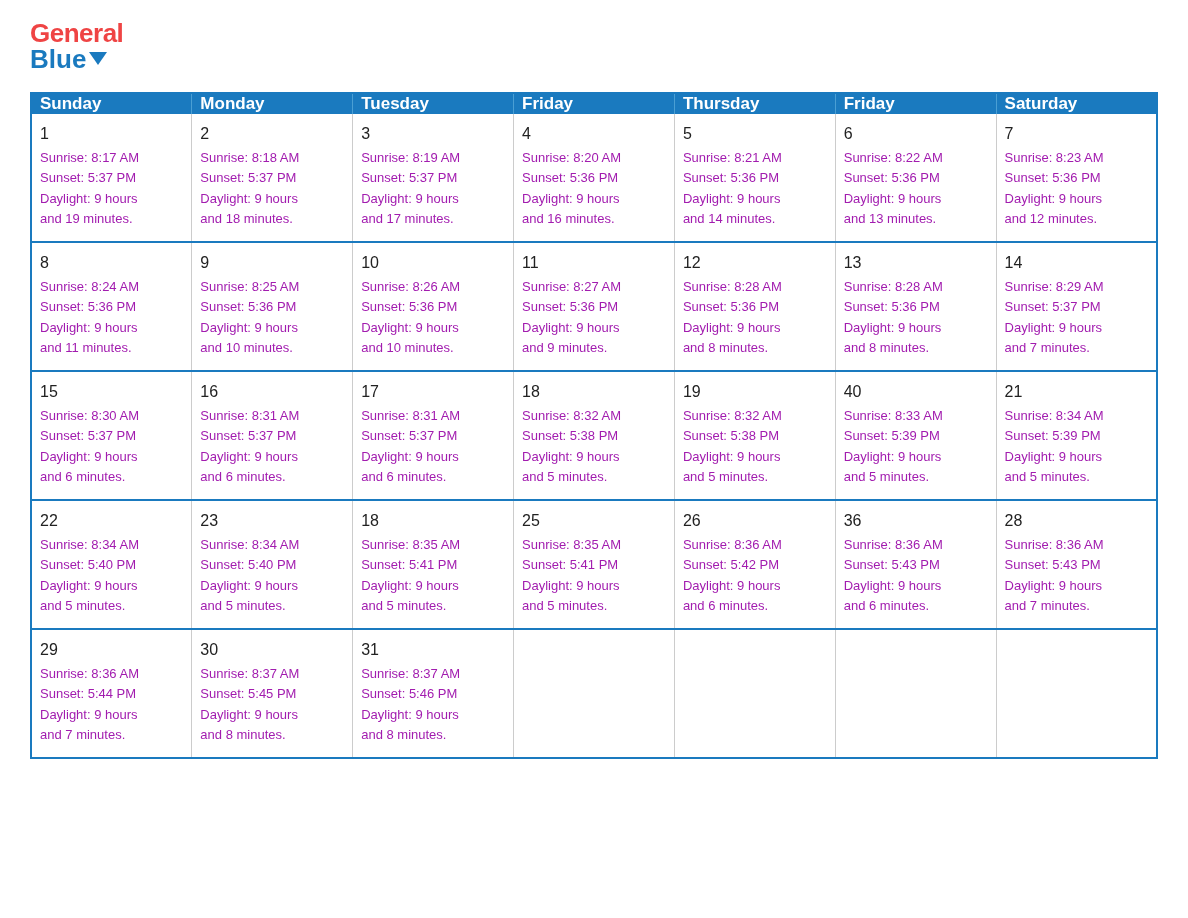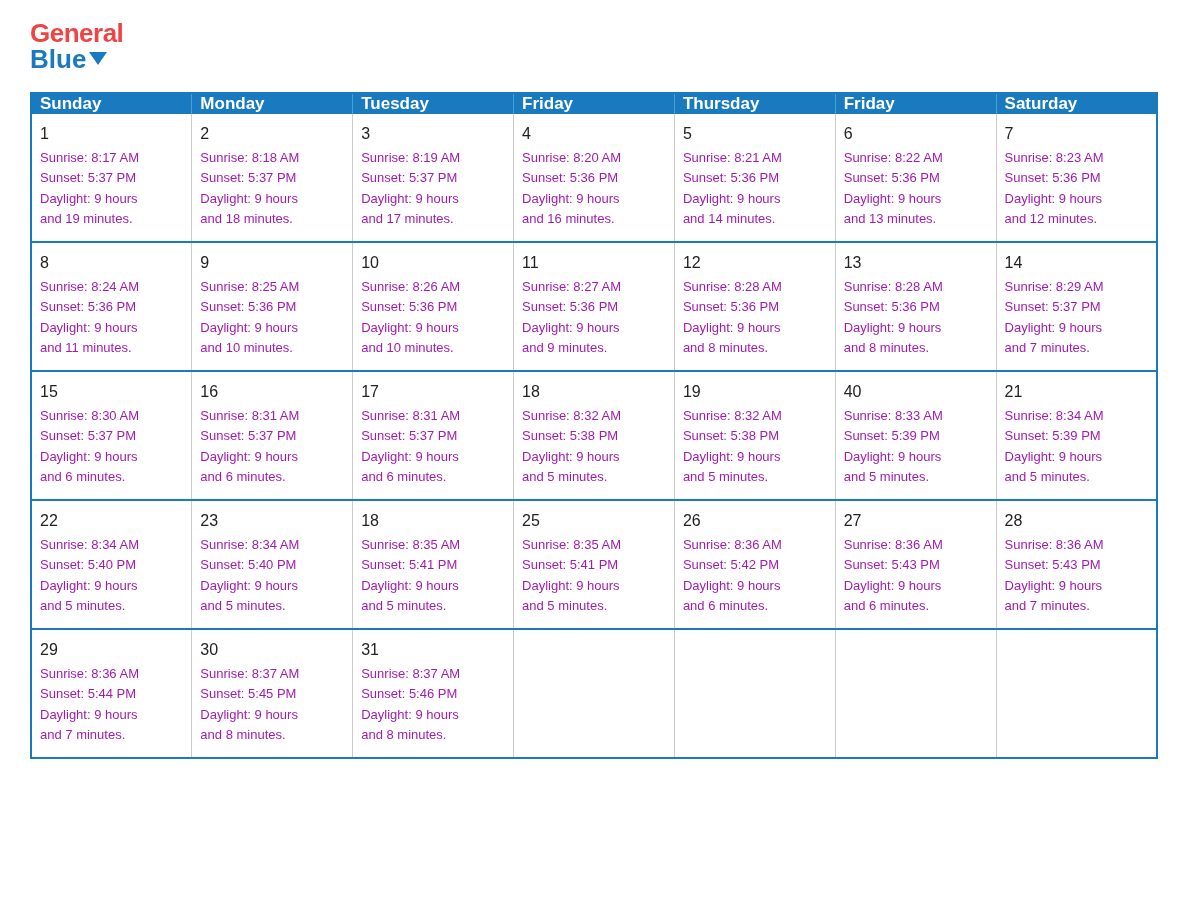--- a/index.html
+++ b/index.html
@@ -255,21 +255,21 @@
       </td>
         <td>
         <span class="day-number">25</span>
         <span class="day-info">Sunrise: 8:35 AM<br>Sunset: 5:41 PM<br>Daylight: 9 hours<br>and 5 minutes.</span>
       </td>
         <td>
         <span class="day-number">26</span>
         <span class="day-info">Sunrise: 8:36 AM<br>Sunset: 5:42 PM<br>Daylight: 9 hours<br>and 6 minutes.</span>
       </td>
         <td>
-        <span class="day-number">27</span>
+        <span class="day-number">36</span>
         <span class="day-info">Sunrise: 8:36 AM<br>Sunset: 5:43 PM<br>Daylight: 9 hours<br>and 6 minutes.</span>
       </td>
         <td>
         <span class="day-number">28</span>
         <span class="day-info">Sunrise: 8:36 AM<br>Sunset: 5:43 PM<br>Daylight: 9 hours<br>and 7 minutes.</span>
       </td>
       </tr>
       <tr>
         <td>
         <span class="day-number">29</span>

